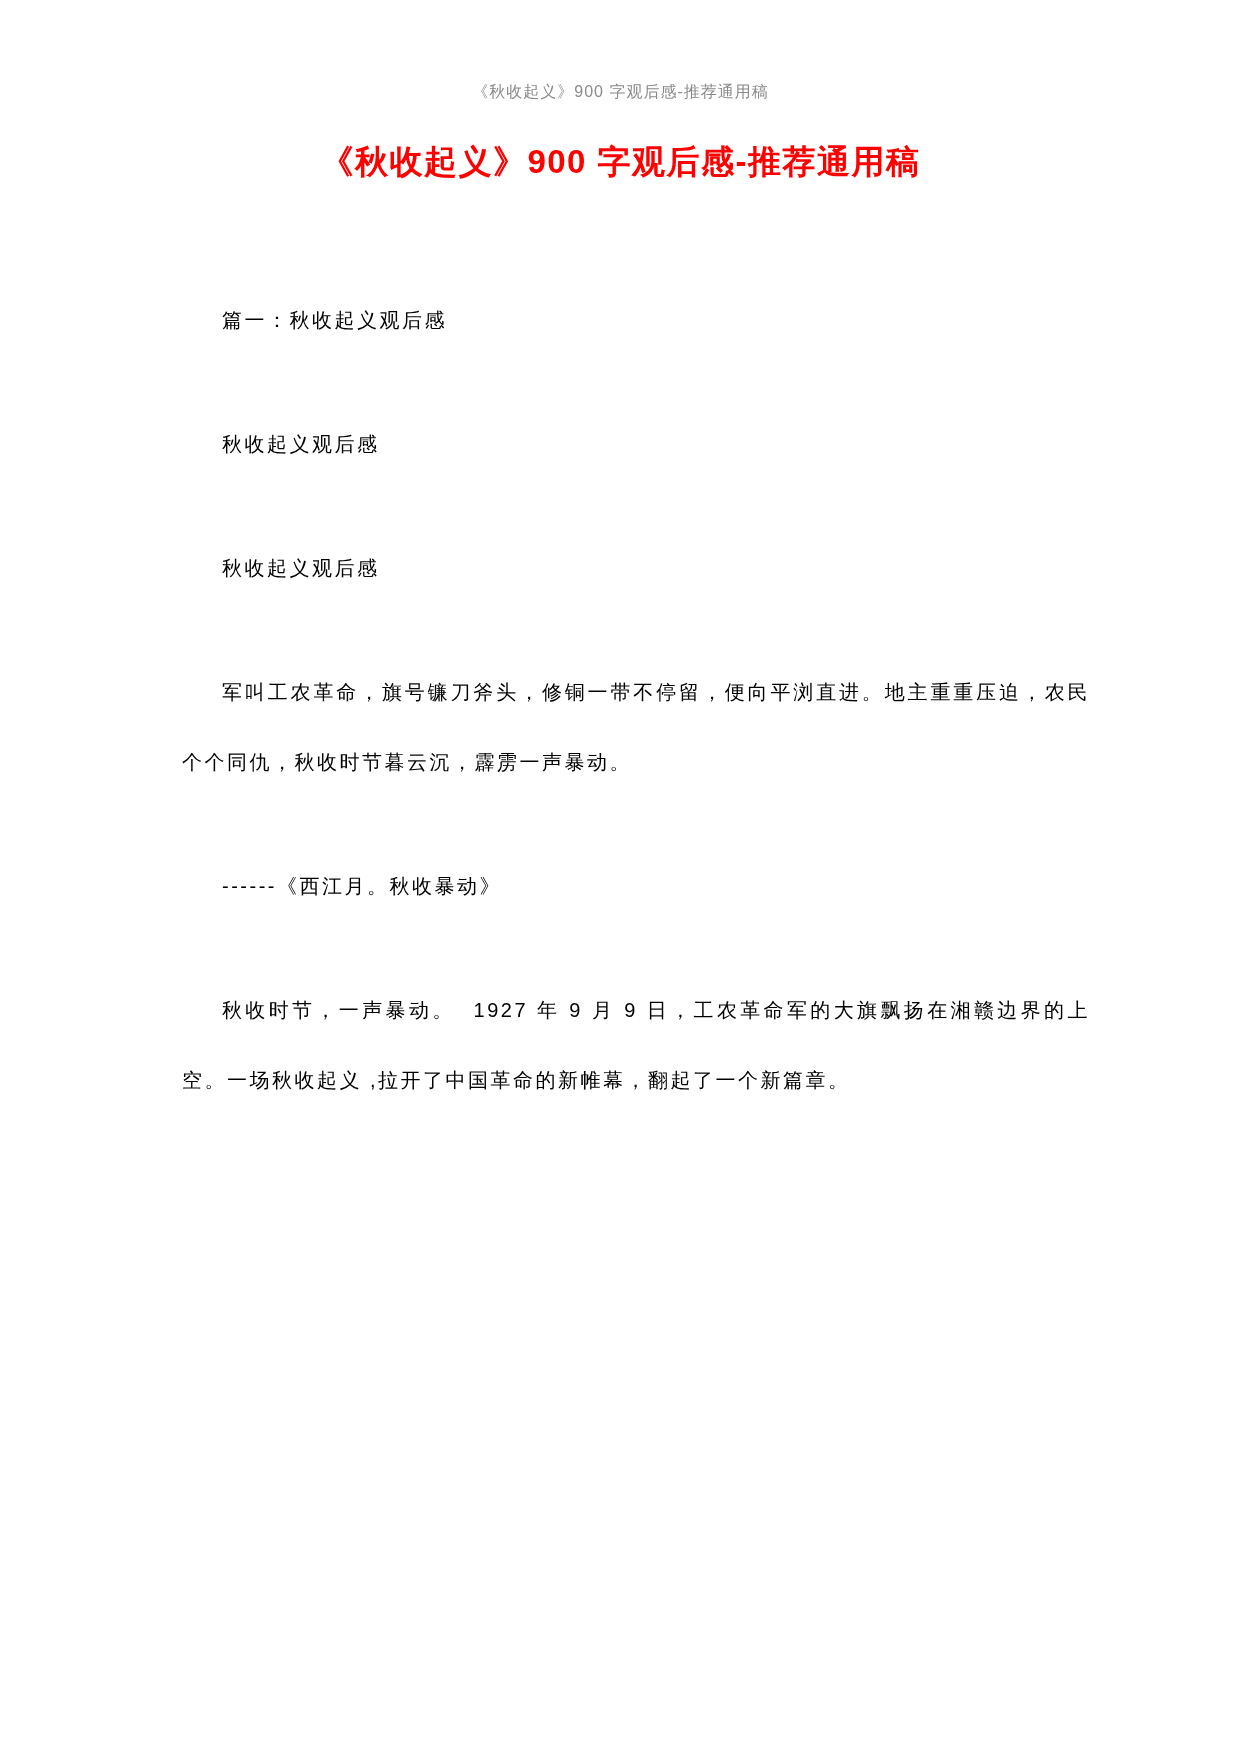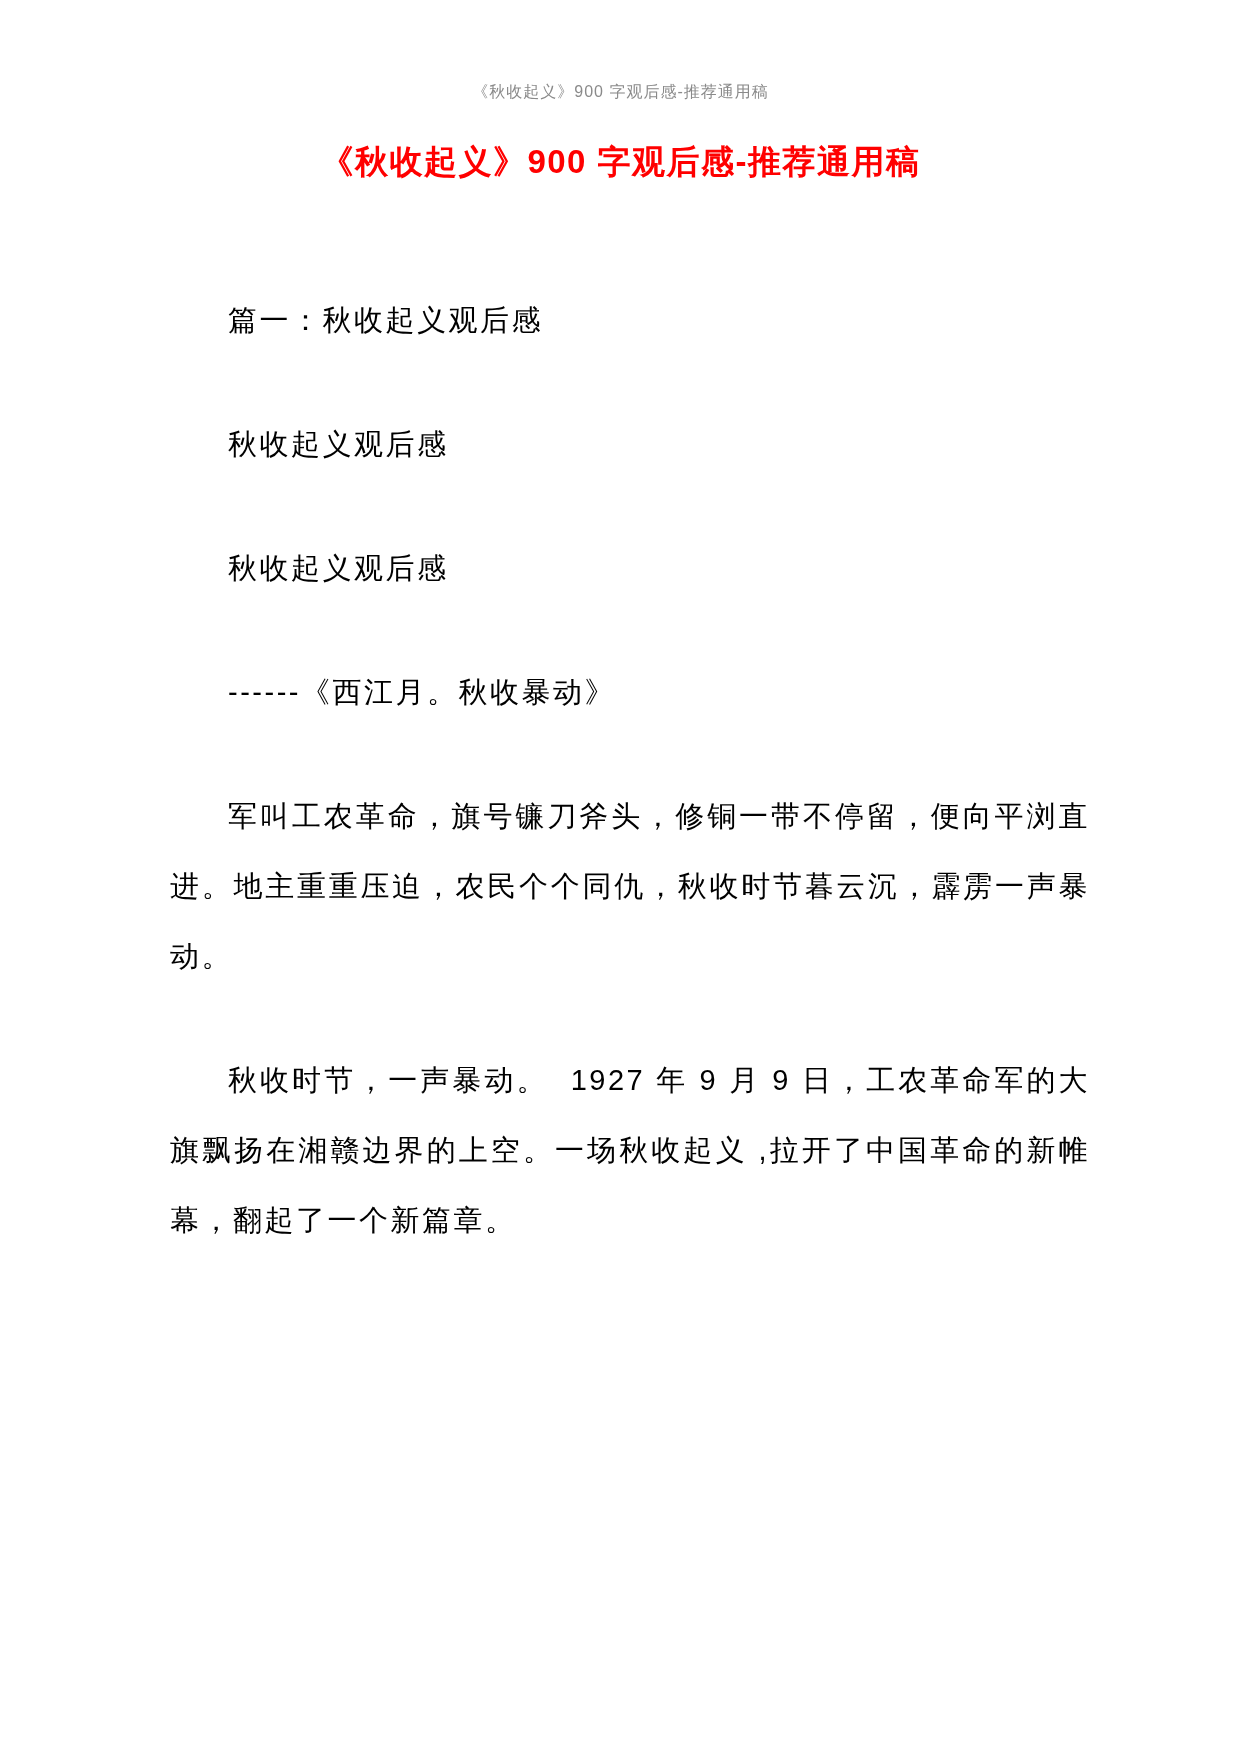--- a/index.html
+++ b/index.html
@@ -37,22 +37,22 @@
     color: #ff0000;
   }
   .content {
     position: absolute;
     top: 285px;
     left: 166px;
     width: 924px;
     color: #000000;
   }
   .content p {
-    margin: 0 0 54px 4px;
-    font-size: 29px;
+    margin: 0 0 54px 16px;
+    font-size: 20px;
     line-height: 70px;
     letter-spacing: 2.5px;
     text-indent: 2em;
     text-align: justify;
     white-space: pre-wrap;
   }
   .page-footer {
     position: absolute;
     top: 1620px;
     left: 0;
@@ -71,20 +71,20 @@
 <div class="page">
 
   <div class="running-header">《秋收起义》900 字观后感-推荐通用稿</div>
 
   <div class="doc-title">《秋收起义》900 字观后感-推荐通用稿</div>
 
   <div class="content">
     <p>篇一：秋收起义观后感</p>
     <p>秋收起义观后感</p>
     <p>秋收起义观后感</p>
+    <p>军叫工农革命，旗号镰刀斧头，修铜一带不停留，便向平浏直进。地主重重压迫，农民个个同仇，秋收时节暮云沉，霹雳一声暴动。</p>
     <p>------《西江月。秋收暴动》</p>
-    <p>军叫工农革命，旗号镰刀斧头，修铜一带不停留，便向平浏直进。地主重重压迫，农民个个同仇，秋收时节暮云沉，霹雳一声暴动。</p>
     <p>秋收时节，一声暴动。  1927 年 9 月 9 日，工农革命军的大旗飘扬在湘赣边界的上空。一场秋收起义 ,拉开了中国革命的新帷幕，翻起了一个新篇章。</p>
   </div>
 
   <div class="page-footer">第 1 页 共 8 页</div>
 
 </div>
 
 </body></html>

